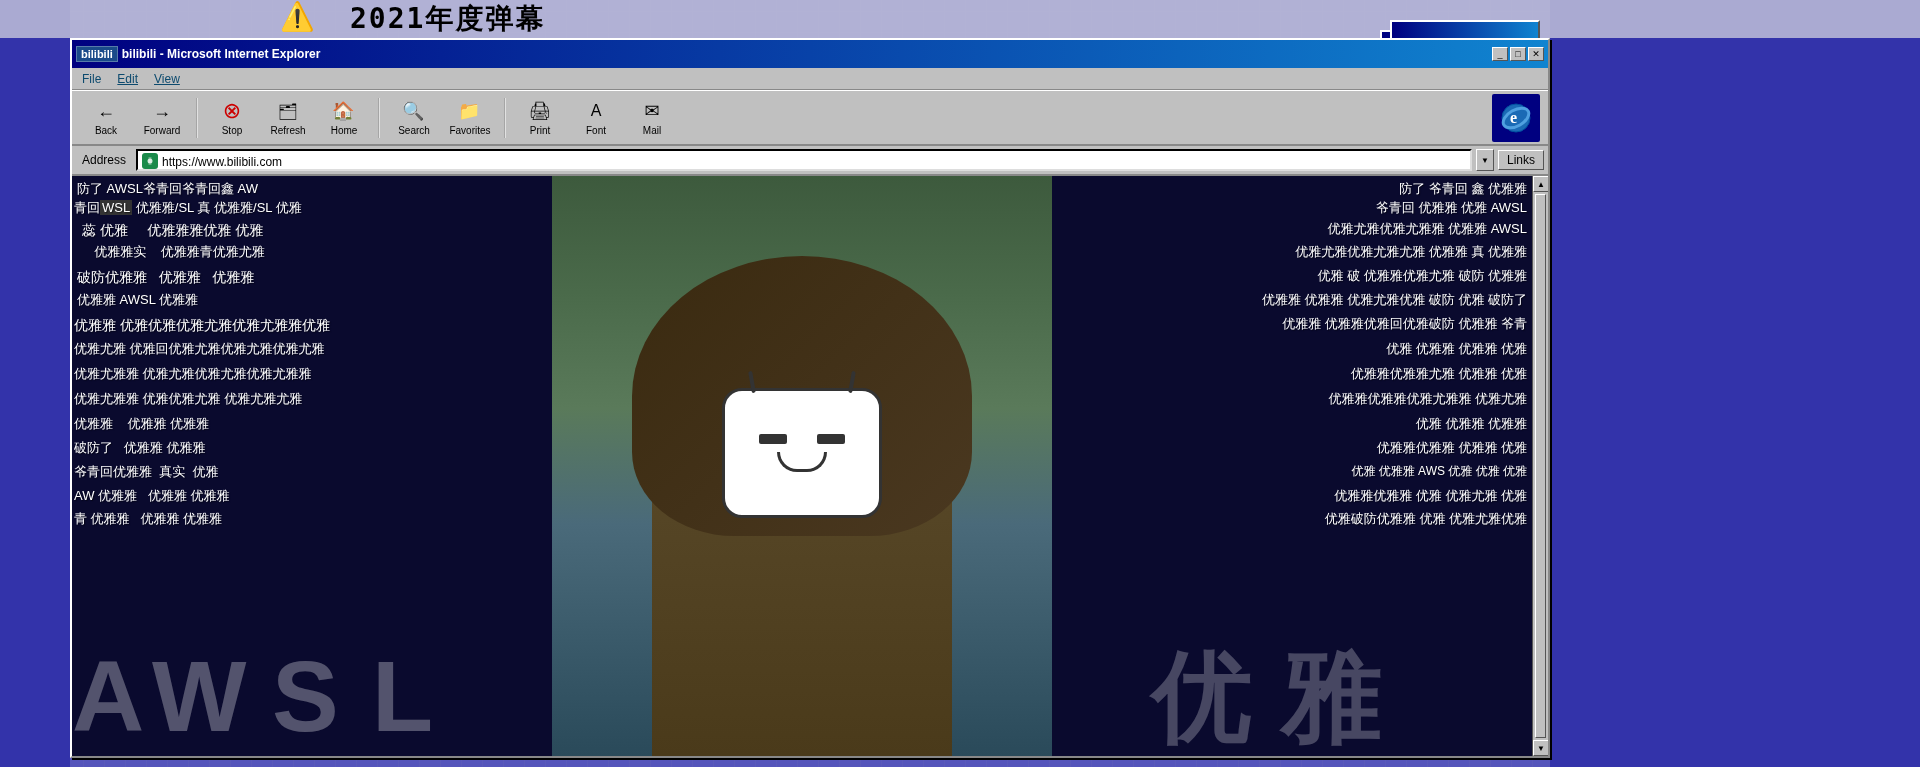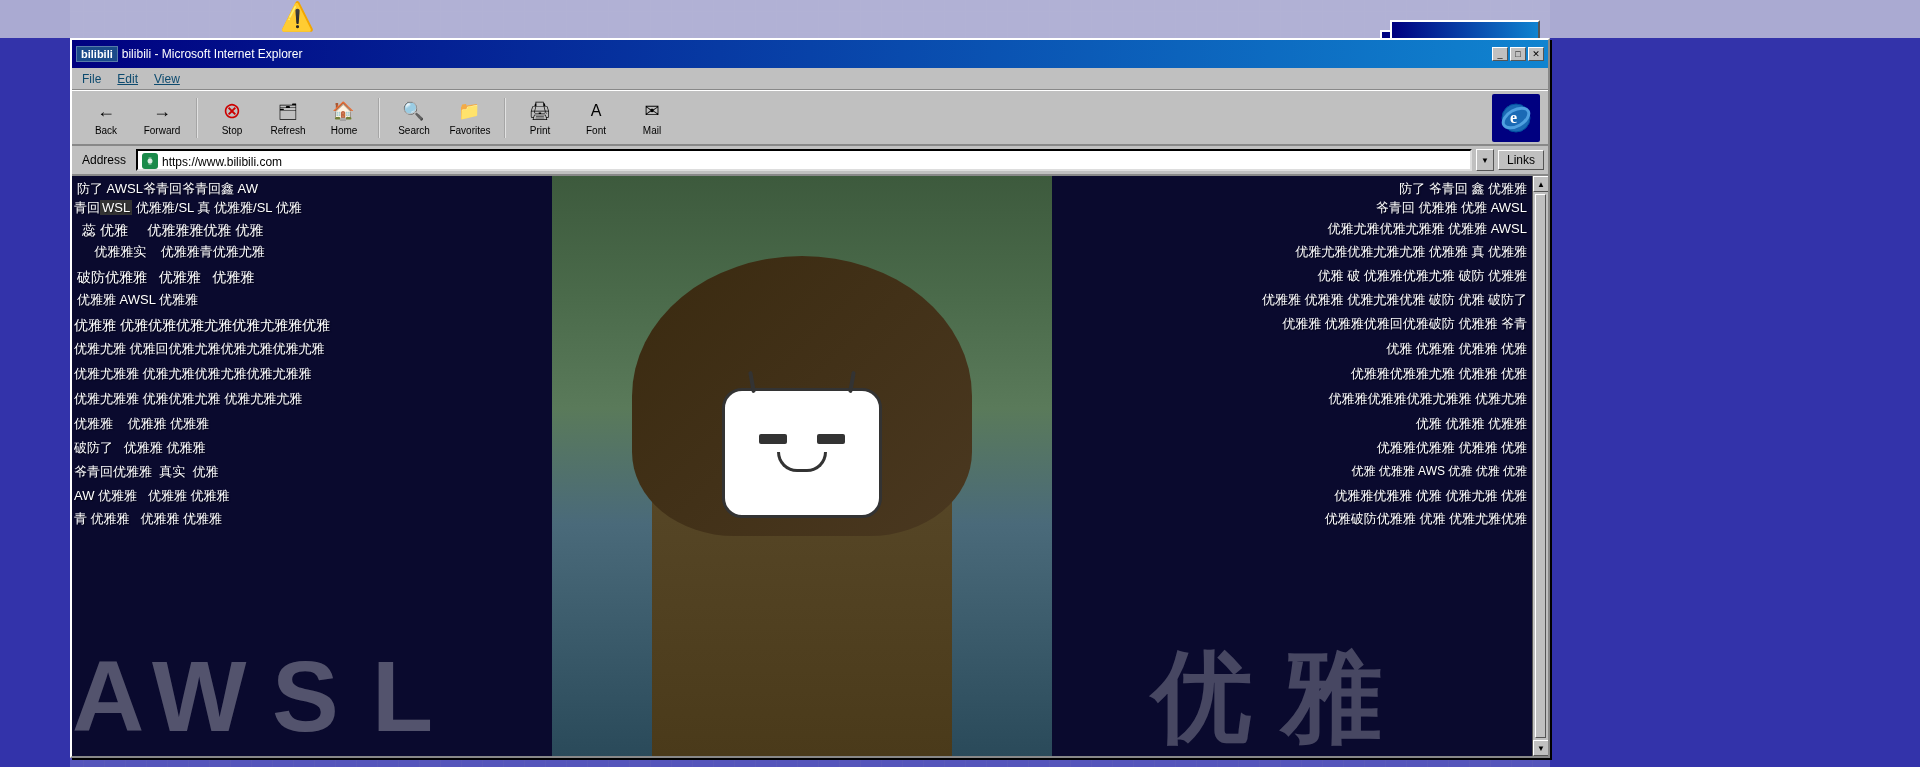--- a/index.html
+++ b/index.html
@@ -54,21 +54,21 @@
       background: linear-gradient(to right, #000080, #1084d0);
       display: flex;
       align-items: center;
       padding: 0 4px;
       gap: 4px;
     }
 
     .title-bar-text {
       color: white;
       font-size: 12px;
-      font-weight: normal;
+      font-weight: bold;
       flex: 1;
       display: flex;
       align-items: center;
       gap: 6px;
     }
 
     .title-bar-logo {
       background: #1a4a8a;
       border: 1px solid #ffffff44;
       padding: 1px 4px;
@@ -465,20 +465,23 @@
 <div class="bg-pattern"></div>
 
 <div class="bg-blocks">
   <div class="bg-block" style="left:0;top:0;width:70px;height:767px;background:#3333aa;"></div>
   <div class="bg-block" style="left:1550px;top:0;width:370px;height:767px;background:#3333aa;"></div>
   <div class="bg-block" style="left:0;top:0;width:1920px;height:38px;background:rgba(200,200,220,0.8);"></div>
 </div>
 
 <div class="top-banner">
   <div class="warning-icon">⚠️</div>
+  <div class="top-title">
+    <span>2021</span>年度弹幕
+  </div>
 </div>
 
 <div class="bg-window">
   <div class="bg-window-title"></div>
 </div>
 <div class="bg-window" style="top:20px;left:1390px;width:150px;">
   <div class="bg-window-title"></div>
 </div>
 
 <div class="window">

